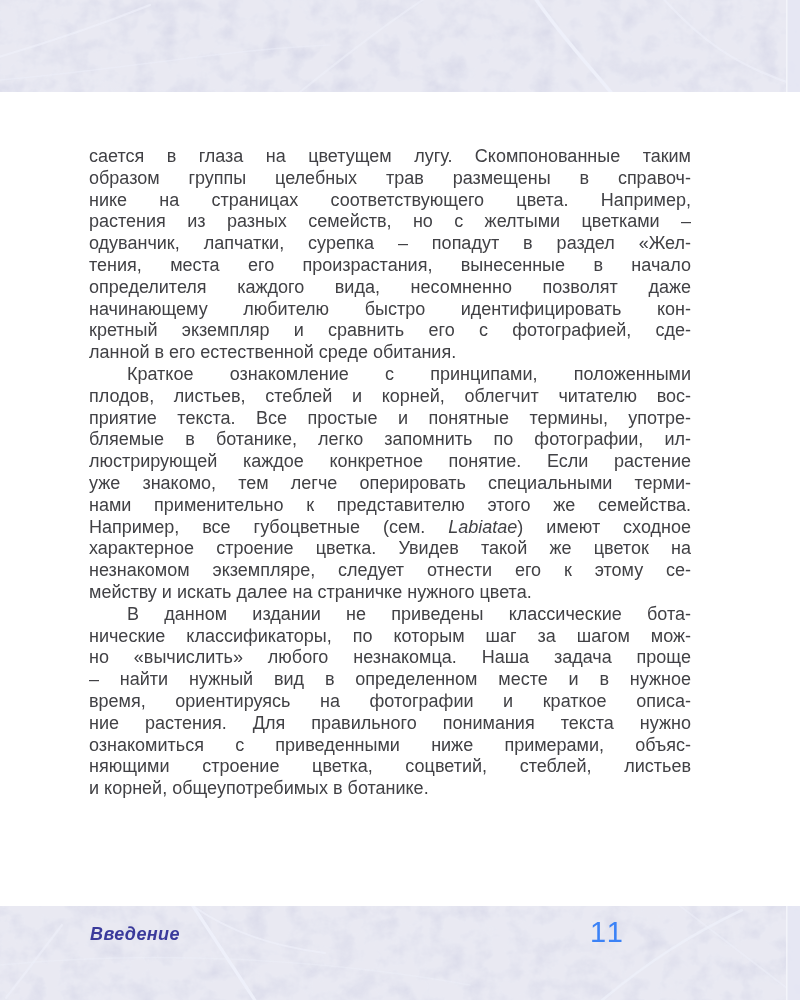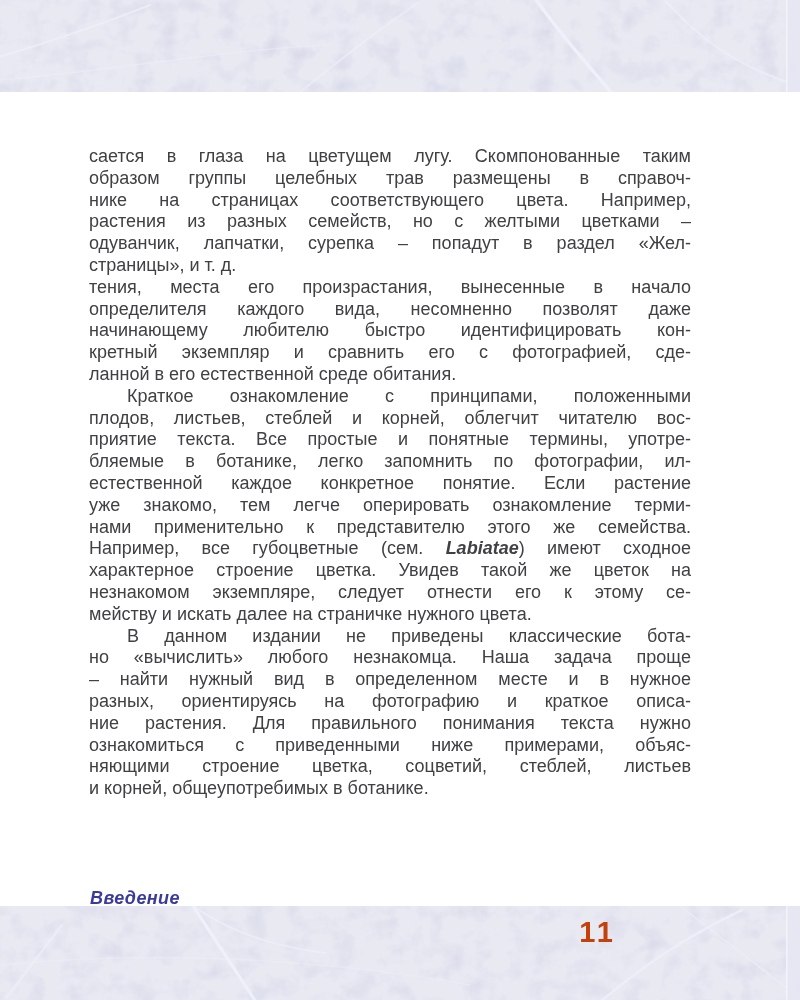--- a/index.html
+++ b/index.html
@@ -20,33 +20,33 @@
 
   .body-text {
     position: absolute; left: 89px; top: 146px; width: 602px;
     font-size: 18px; line-height: 21.8px;
     color: #414145;
   }
   .para { margin: 0; }
   .line { text-align: justify; text-align-last: justify; }
   .line.last { text-align-last: left; }
   .line.indent { text-indent: 38px; }
-  .line i { font-style: italic; font-weight: bold; }
+  .line i { font-style: italic; }
 
   .footer-label {
-    position: absolute; left: 90px; top: 888px;
+    position: absolute; left: 90px; top: 924px;
     font-size: 18px; font-weight: bold; font-style: italic;
     letter-spacing: 0.4px;
     color: #3a3a9b;
   }
   .page-number {
-    position: absolute; right: 116px; top: 916px;
-    font-size: 29px; font-weight: bold;
+    position: absolute; right: 106px; top: 916px;
+    font-size: 29px; font-weight: normal;
     letter-spacing: 3px;
-    color: #c2410c;
+    color: #3b82f6;
   }
 </style>
 </head>
 <body>
 
 <div class="stage">
 
   <svg class="backdrop" width="800" height="1000" viewBox="0 0 800 1000" xmlns="http://www.w3.org/2000/svg">
     <defs>
       <filter id="leafcells" x="-5%" y="-5%" width="110%" height="110%">
@@ -78,47 +78,47 @@
 
   <div class="page-surface"></div>
 
   <main class="body-text">
       <div class="para">
         <div class="line">сается в глаза на цветущем лугу. Скомпонованные таким</div>
         <div class="line">образом группы целебных трав размещены в справоч-</div>
         <div class="line">нике на страницах соответствующего цвета. Например,</div>
         <div class="line">растения из разных семейств, но с желтыми цветками –</div>
         <div class="line">одуванчик, лапчатки, сурепка – попадут в раздел «Жел-</div>
-        <div class="line last">страницы», и т. д.</div>
       </div>
       <div class="para">
         <div class="line">тения, места его произрастания, вынесенные в начало</div>
         <div class="line">определителя каждого вида, несомненно позволят даже</div>
         <div class="line">начинающему любителю быстро идентифицировать кон-</div>
         <div class="line">кретный экземпляр и сравнить его с фотографией, сде-</div>
         <div class="line last">ланной в его естественной среде обитания.</div>
       </div>
       <div class="para">
         <div class="line indent">Краткое ознакомление с принципами, положенными</div>
         <div class="line">плодов, листьев, стеблей и корней, облегчит читателю вос-</div>
         <div class="line">приятие текста. Все простые и понятные термины, употре-</div>
         <div class="line">бляемые в ботанике, легко запомнить по фотографии, ил-</div>
-        <div class="line">естественной каждое конкретное понятие. Если растение</div>
-        <div class="line">уже знакомо, тем легче оперировать ознакомление терми-</div>
+        <div class="line">люстрирующей каждое конкретное понятие. Если растение</div>
+        <div class="line">уже знакомо, тем легче оперировать специальными терми-</div>
         <div class="line">нами применительно к представителю этого же семейства.</div>
         <div class="line">Например, все губоцветные (сем. <i>Labiatae</i>) имеют сходное</div>
         <div class="line">характерное строение цветка. Увидев такой же цветок на</div>
         <div class="line">незнакомом экземпляре, следует отнести его к этому се-</div>
         <div class="line last">мейству и искать далее на страничке нужного цвета.</div>
       </div>
       <div class="para">
         <div class="line indent">В данном издании не приведены классические бота-</div>
+        <div class="line">нические классификаторы, по которым шаг за шагом мож-</div>
         <div class="line">но «вычислить» любого незнакомца. Наша задача проще</div>
         <div class="line">– найти нужный вид в определенном месте и в нужное</div>
-        <div class="line">разных, ориентируясь на фотографию и краткое описа-</div>
+        <div class="line">время, ориентируясь на фотографии и краткое описа-</div>
         <div class="line">ние растения. Для правильного понимания текста нужно</div>
         <div class="line">ознакомиться с приведенными ниже примерами, объяс-</div>
         <div class="line">няющими строение цветка, соцветий, стеблей, листьев</div>
         <div class="line last">и корней, общеупотребимых в ботанике.</div>
       </div>
     </main>
 
   <footer>
     <span class="footer-label">Введение</span>
     <span class="page-number">11</span>

